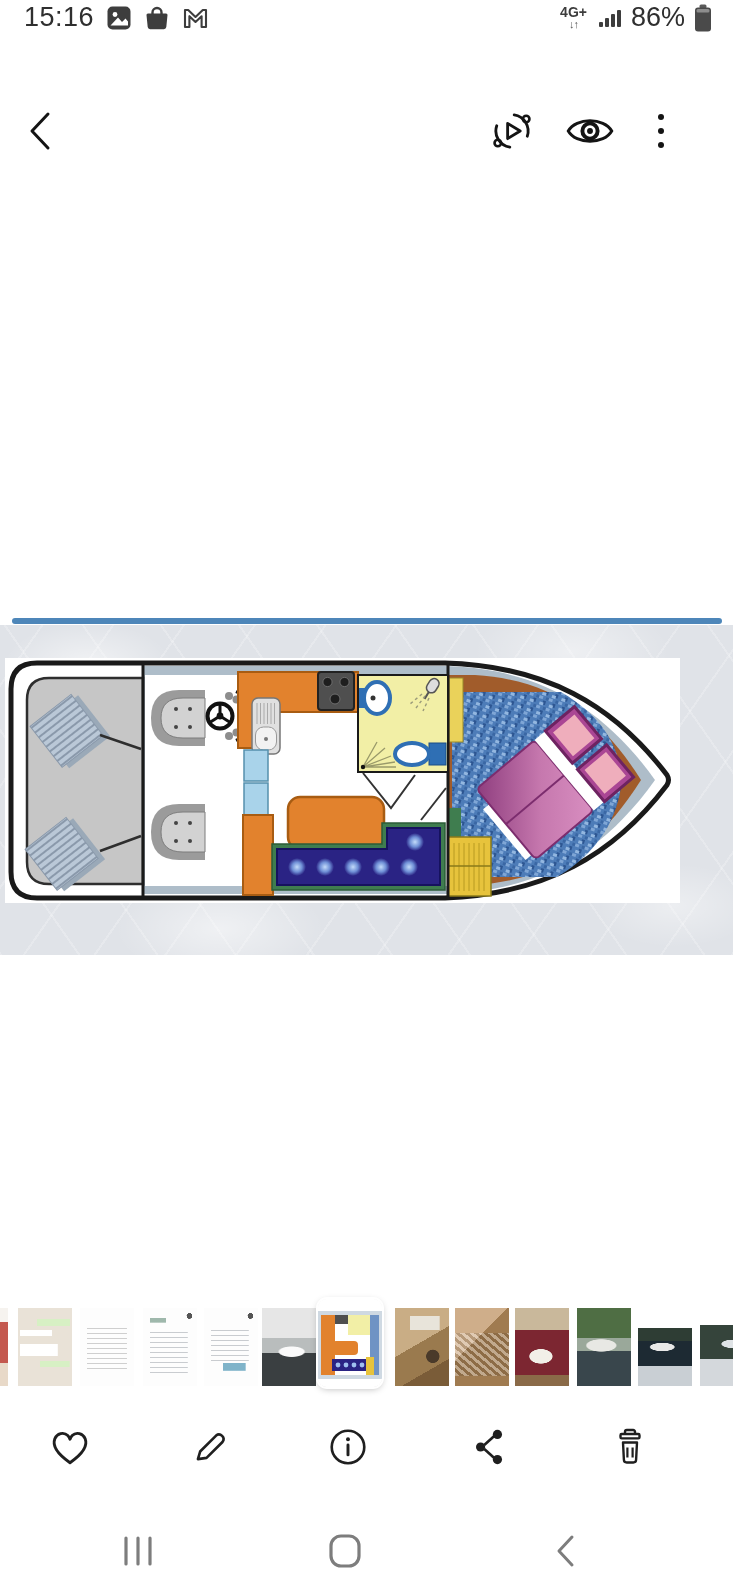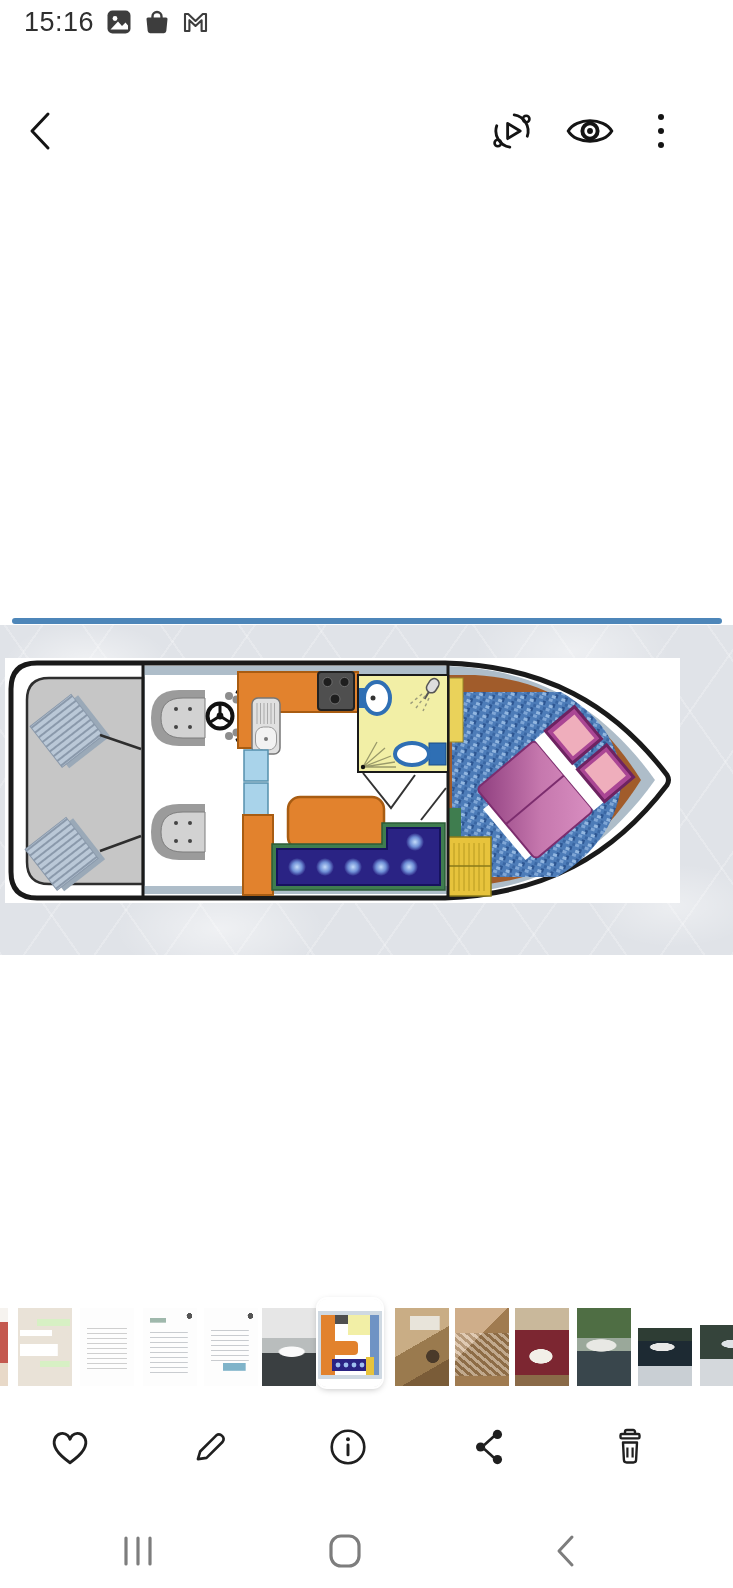--- a/index.html
+++ b/index.html
@@ -4,21 +4,21 @@
 <style>
   html,body{margin:0;padding:0;}
   body{
     width:733px;height:1588px;position:relative;overflow:hidden;
     background:#ffffff;
     font-family:"Liberation Sans", sans-serif;
     -webkit-font-smoothing:antialiased;
   }
   
   .status-bar{position:absolute;top:0;left:0;right:0;height:42px;
-    display:flex;align-items:center;padding:2px 20px 0 24px;box-sizing:border-box;color:#2f2f2f;}
+    display:flex;align-items:flex-start;padding:2px 20px 0 24px;box-sizing:border-box;color:#2f2f2f;}
   .sb-left{display:flex;align-items:center;gap:12px;}
   .sb-time{font-size:27px;letter-spacing:.5px;color:#2f2f2f;}
   .sb-right{margin-left:auto;display:flex;align-items:center;gap:8px;}
   .sb-net{display:flex;flex-direction:column;align-items:center;line-height:1;margin-right:2px;}
   .sb-net .nl{font-size:14px;font-weight:bold;color:#3c3c3c;}
   .sb-net .arr{font-size:11px;color:#5a5a5a;letter-spacing:-1px;}
   .sb-batt-pct{font-size:27px;color:#2f2f2f;}
   .icon{display:inline-flex;align-items:center;justify-content:center;}
   
   .app-bar{position:absolute;top:95px;left:0;right:0;height:75px;}
@@ -106,20 +106,42 @@
           <path d="M4 8.5 h18 a1.5 1.5 0 0 1 1.5 1.6 l-1.2 12 a2.4 2.4 0 0 1 -2.4 2.1 H6.1 a2.4 2.4 0 0 1 -2.4 -2.1 l-1.2-12 A1.5 1.5 0 0 1 4 8.5 Z" fill="#3d3d3d"></path>
           <path d="M8.5 11 V7.5 a4.5 4.5 0 0 1 9 0 V11" fill="none" stroke="#3d3d3d" stroke-width="2.4"></path>
         </svg>
     </span>
     <span class="icon">
       <svg width="27" height="24" viewBox="0 0 27 24">
           <path d="M3 21 V4 h3.2 L13.5 11 20.8 4 H24 V21 h-4.4 V10.2 L13.5 16 7.4 10.2 V21 Z" fill="none" stroke="#3d3d3d" stroke-width="2.1" stroke-linejoin="round"></path>
         </svg>
     </span>
   </div>
+  <div class="sb-right">
+    <span class="sb-net">
+      <span class="nl">4G+</span>
+      <span class="arr">↓↑</span>
+    </span>
+    <span class="icon">
+      <svg width="26" height="24" viewBox="0 0 26 24">
+          <rect x="2" y="16" width="4" height="5" rx="1" fill="#3d3d3d"></rect>
+          <rect x="8" y="12" width="4" height="9" rx="1" fill="#3d3d3d"></rect>
+          <rect x="14" y="8" width="4" height="13" rx="1" fill="#3d3d3d"></rect>
+          <rect x="20" y="4" width="4" height="17" rx="1" fill="#3d3d3d"></rect>
+        </svg>
+    </span>
+    <span class="sb-batt-pct">86%</span>
+    <span class="icon">
+      <svg width="20" height="30" viewBox="0 0 20 30">
+          <rect x="6.5" y="1.5" width="7" height="4" rx="1.5" fill="#5a5a5a"></rect>
+          <rect x="2" y="4.5" width="16" height="24" rx="3" fill="#4a4a4a"></rect>
+          <rect x="3.5" y="6" width="13" height="3.4" rx="1.5" fill="#8d8d8d"></rect>
+        </svg>
+    </span>
+  </div>
 </div>
 
 <div class="app-bar">
   <span class="btn" style="left:42px">
     <svg width="46" height="50" viewBox="0 0 46 50">
         <polyline points="29,8 13,25 29,42" fill="none" stroke="#141414" stroke-width="3" stroke-linecap="round" stroke-linejoin="round"></polyline>
       </svg>
   </span>
   <span class="btn" style="left:512px">
     <svg width="48" height="48" viewBox="0 0 44 44">

